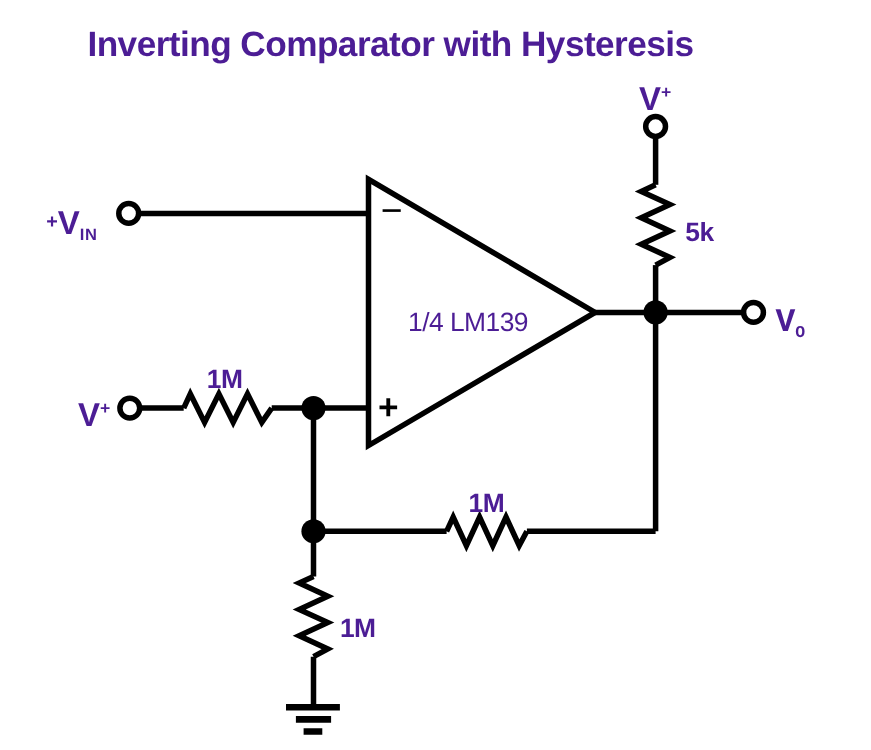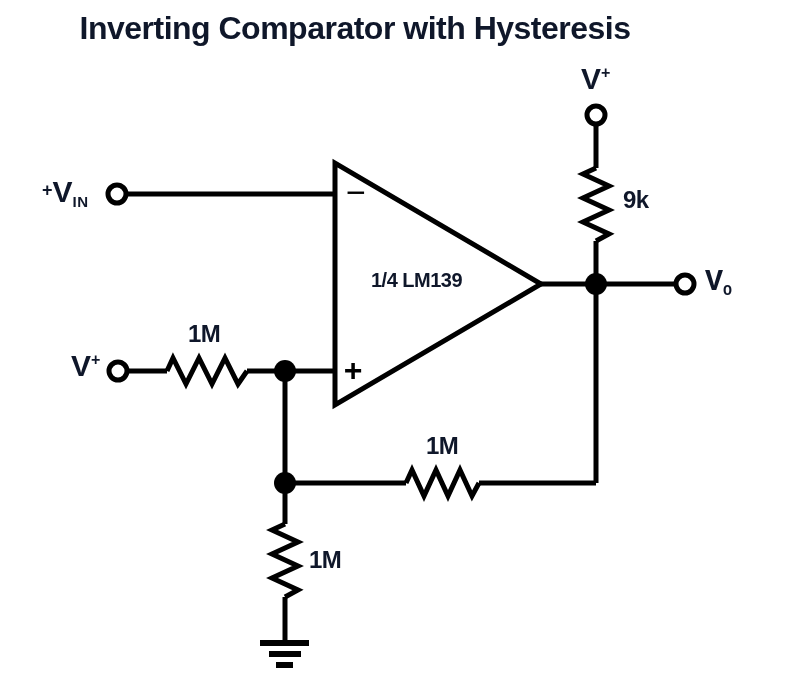--- a/index.html
+++ b/index.html
@@ -18,21 +18,22 @@
   }
   .schematic-svg {
     position: absolute;
     left: 0;
     top: 0;
   }
   .lbl {
     position: absolute;
     line-height: 1;
     white-space: nowrap;
-    color: #0f172a;
+    color: #4c1d95;
+    margin-top: 12px;
   }
   .title {
     left: 0;
     top: 12px;
     width: 710px;
     text-align: center;
     font-size: 32px;
     font-weight: 700;
     letter-spacing: -0.5px;
   }
@@ -53,22 +54,22 @@
   .term-label .sup {
     font-size: 16px;
     vertical-align: 11px;
   }
   .value-label {
     font-size: 24px;
     font-weight: 700;
     letter-spacing: -0.5px;
   }
   .part-label {
-    font-size: 20px;
-    font-weight: 700;
+    font-size: 24px;
+    font-weight: 400;
     letter-spacing: -0.5px;
   }
   .pin-symbol {
     position: absolute;
     width: 28px;
     height: 32px;
     line-height: 32px;
     text-align: center;
   }
   .pin-minus { font-size: 34px; font-weight: 400; }
@@ -124,21 +125,21 @@
   <div class="lbl title">Inverting Comparator with Hysteresis</div>
 
   <div class="lbl term-label" style="left:42px; top:177px;text-align:right;"><span class="pre">+</span><span>V</span><span class="sub">IN</span></div>
 
   <div class="lbl term-label" style="left:71px; top:351px;"><span>V</span><span class="sup">+</span></div>
 
   <div class="lbl term-label" style="left:581px; top:64px;"><span>V</span><span class="sup">+</span></div>
 
   <div class="lbl term-label" style="left:705px; top:267px;font-family:Liberation Mono, monospace;"><span>V</span><span class="sub">O</span></div>
 
-  <div class="lbl value-label" style="left:623px; top:188px;">9k</div>
+  <div class="lbl value-label" style="left:623px; top:188px;">5k</div>
 
   <div class="lbl value-label" style="left:188px; top:322px;">1M</div>
 
   <div class="lbl value-label" style="left:426px; top:434px;">1M</div>
 
   <div class="lbl value-label" style="left:309px; top:548px;">1M</div>
 
   <div class="lbl part-label" style="left:371px; top:270px;">1/4 LM139</div>
 
   <div class="pin-symbol pin-minus" style="left:342px; top:176px;">−</div>

